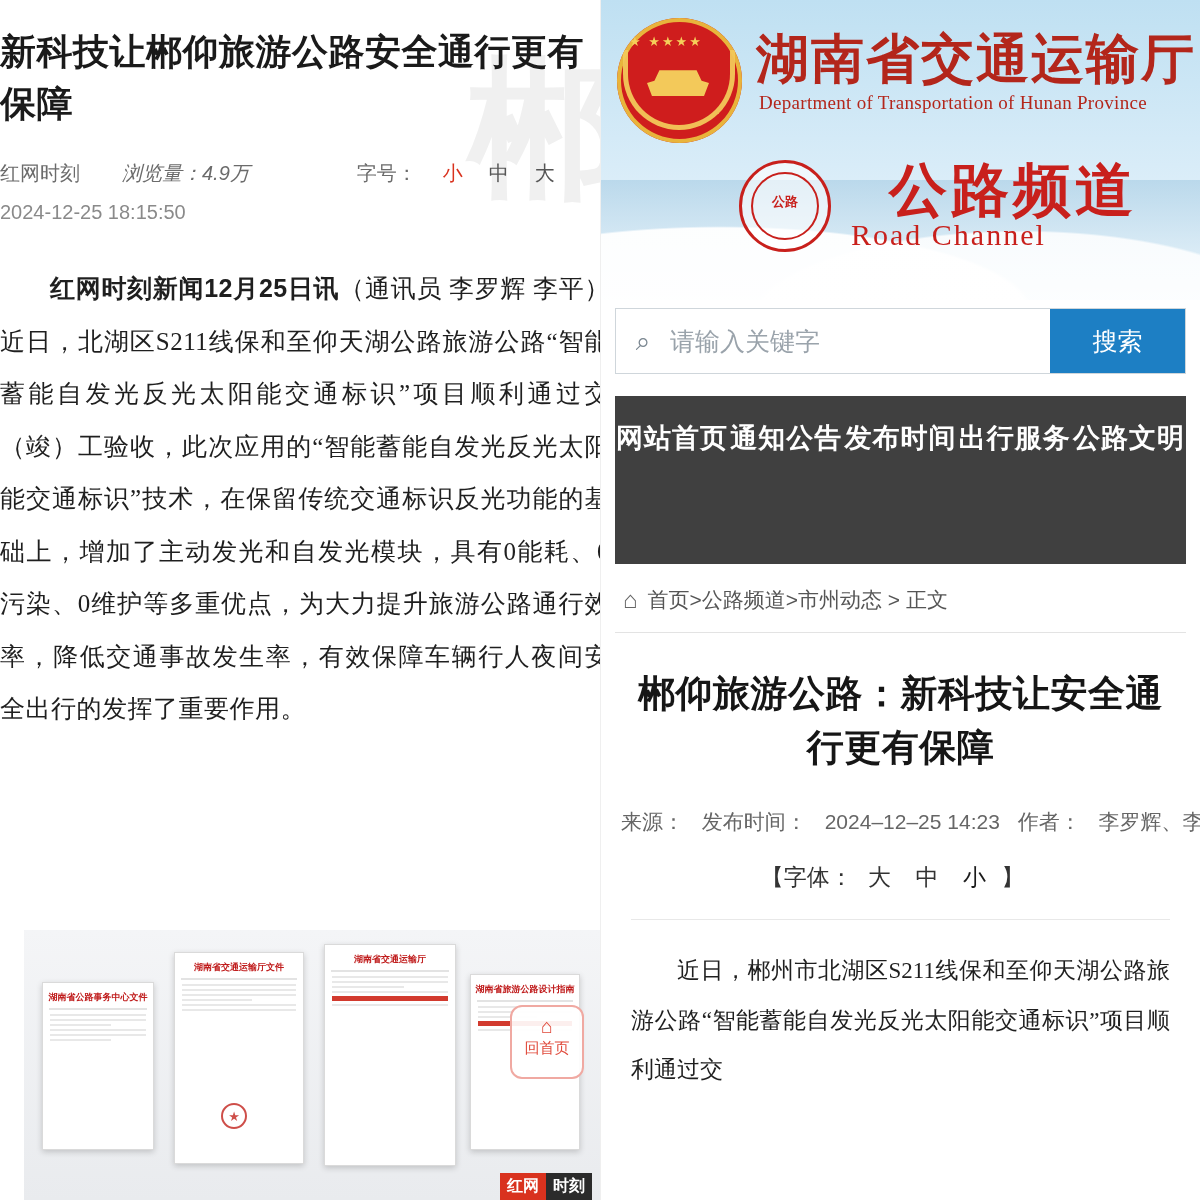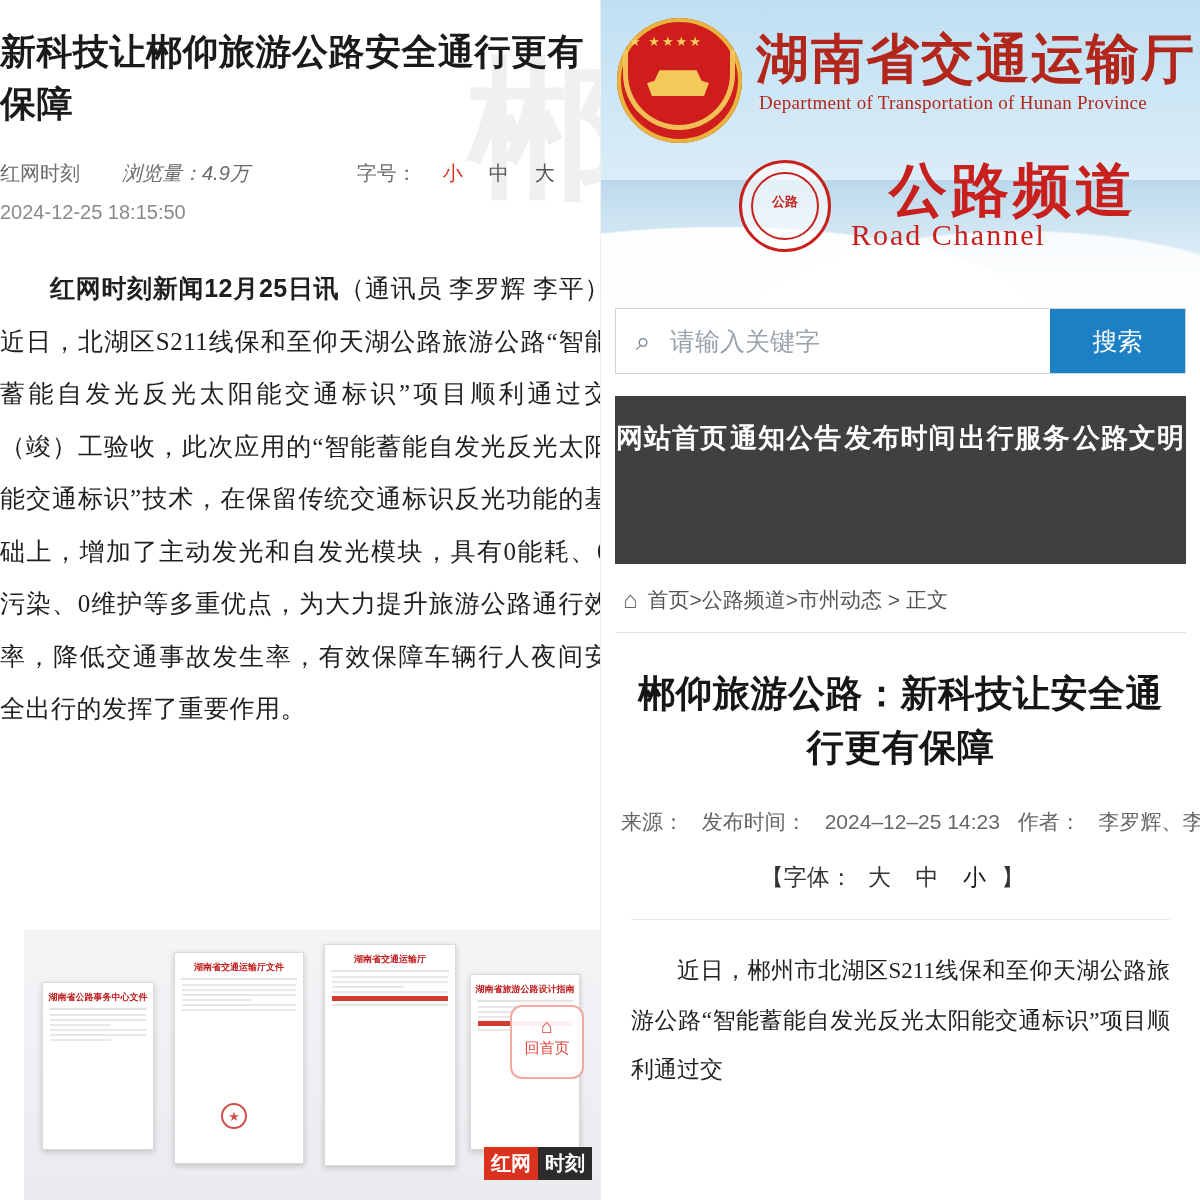--- a/index.html
+++ b/index.html
@@ -124,24 +124,24 @@
     font-size: 13px;
     text-align: center;
     line-height: 23px;
     opacity: .85;
   }
   .doc .redbar {
     height: 5px; background: #d23a2e; margin: 3px 7px;
   }
   .logo-badge {
     position: absolute;
-    right: 8px; bottom: 20px;
+    right: 8px; bottom: 0;
     display: flex;
     align-items: center;
-    font-size: 20px;
+    font-size: 16px;
     font-weight: bold;
   }
   .logo-badge .hw {
     background: #d9321e; color: #fff; padding: 3px 7px; font-family: "Liberation Serif", serif;
   }
   .logo-badge .sk {
     background: #2b2b2b; color: #fff; padding: 3px 7px; font-family: "Liberation Serif", serif;
   }
   .back-top {
     position: absolute;

